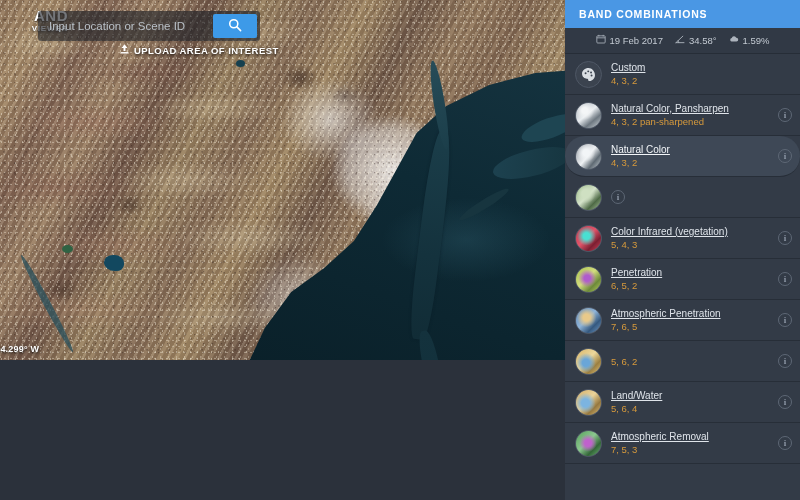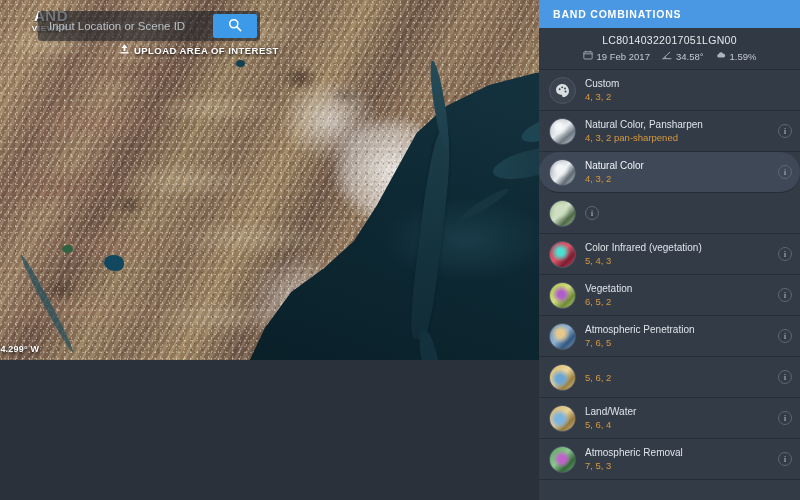--- a/index.html
+++ b/index.html
@@ -273,21 +273,21 @@
   .scale-wrap { display: flex; align-items: center; gap: 4px; }
   .scale-label { font-weight: bold; color: #fff; font-size: 8.5px; }
   .scale-bar {
     width: 46px; height: 6px;
     border: 1px solid #e9edf0; border-top: none;
   }
 
   
   #panel {
     position: absolute; right: 0; top: 0;
-    width: 261px; height: 500px;
+    width: 235px; height: 500px;
     background: #333b47;
     display: flex; flex-direction: column; justify-content: space-between;
   }
   .panel-header {
     height: 28px; background: #4a97e4;
     display: flex; align-items: center;
     padding-left: 14px;
     color: #fff; font-size: 10.5px; font-weight: bold; letter-spacing: .8px;
     flex: 0 0 auto;
   }
@@ -322,21 +322,21 @@
     width: 27px; height: 27px; border-radius: 50%;
     flex: 0 0 auto; margin-right: 9px;
     border: 1px solid #4e5765;
     overflow: hidden; position: relative;
     background: #5c6472;
   }
   .thumb-art { position: absolute; inset: 0; }
   .band-text { flex: 1 1 auto; min-width: 0; line-height: 1.18; }
   .band-title {
     color: #dfe4ea; font-size: 10px;
-    white-space: nowrap; overflow: hidden; text-overflow: ellipsis;
+    white-space: nowrap; overflow: hidden; text-overflow: ellipsis; text-decoration: underline;
   }
   .band-row.selected .band-title { color: #f2f5f8; }
   .band-nums { color: #d79a3c; font-size: 9.5px; margin-top: 2px; }
   .info-icon {
     width: 14px; height: 14px; flex: 0 0 auto;
     border: 1px solid #5d6775; border-radius: 50%;
     color: #8d97a5; font-size: 9px; font-weight: bold;
     display: flex; align-items: center; justify-content: center;
     font-family: "Liberation Serif", serif;
     cursor: pointer;
@@ -407,21 +407,20 @@
 
   </div>
 
   <div id="panel">
 
     <div class="panel-header">
       <span>BAND COMBINATIONS</span>
     </div>
 
     <div class="scene-info">
-      <div class="scene-id">LC80140322017051LGN00</div>
       <div class="scene-meta">
         <span class="meta-item">
           <span>
             <svg viewBox="0 0 12 12" fill="none" stroke="#c3cad2" stroke-width="1">
               <rect x="1" y="2.2" width="10" height="8.6" rx="1"></rect>
               <line x1="1" y1="4.6" x2="11" y2="4.6"></line>
               <line x1="3.4" y1="1" x2="3.4" y2="3"></line>
               <line x1="8.6" y1="1" x2="8.6" y2="3"></line>
             </svg>
           </span>
@@ -499,21 +498,21 @@
             <div class="band-title">Color Infrared (vegetation)</div>
             <div class="band-nums">5, 4, 3</div>
           </div>
           <div class="info-icon">i</div>
         </div>
         <div class="band-row">
           <div class="thumb">
             <div class="thumb-art" style="background: radial-gradient(circle at 45% 45%, rgb(176, 92, 204) 16%, transparent 46%), linear-gradient(135deg, rgb(169, 194, 78), rgb(210, 221, 126) 45%, rgb(109, 138, 58) 72%, rgb(188, 209, 94));"></div>
           </div>
           <div class="band-text">
-            <div class="band-title">Vegetation</div>
+            <div class="band-title">Penetration</div>
             <div class="band-nums">6, 5, 2</div>
           </div>
           <div class="info-icon">i</div>
         </div>
         <div class="band-row">
           <div class="thumb">
             <div class="thumb-art" style="background: radial-gradient(circle at 42% 38%, rgb(232, 201, 138) 16%, transparent 46%), linear-gradient(135deg, rgb(91, 134, 184), rgb(143, 180, 216) 45%, rgb(53, 89, 127) 72%, rgb(111, 154, 198));"></div>
           </div>
           <div class="band-text">
             <div class="band-title">Atmospheric Penetration</div>

